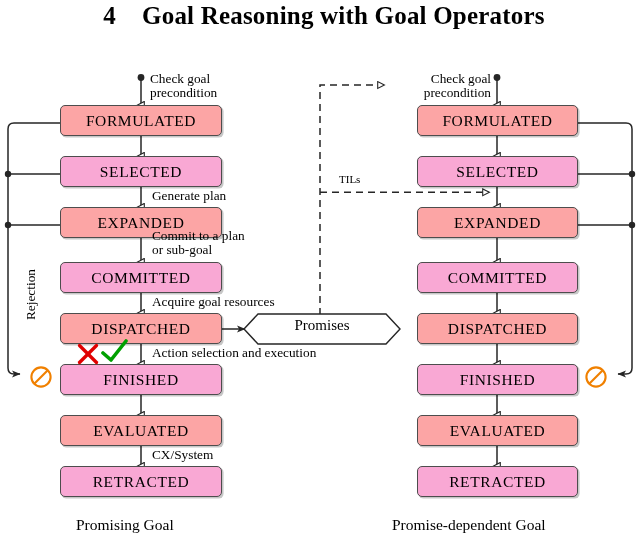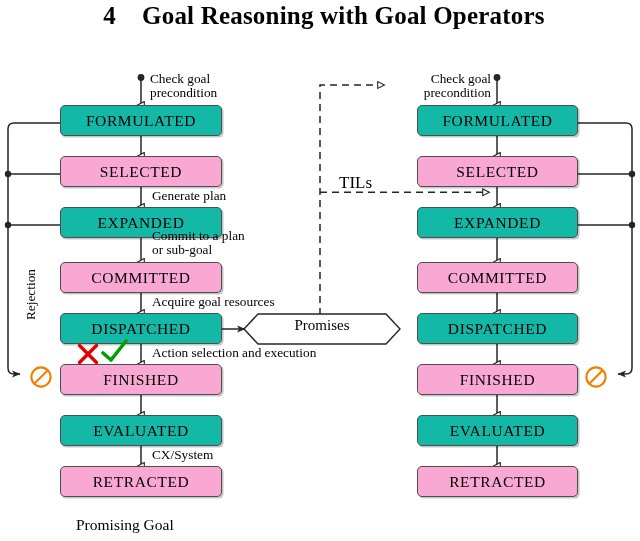--- a/index.html
+++ b/index.html
@@ -19,34 +19,34 @@
 
   .state-box{
     position:absolute;box-sizing:border-box;
     border:1.4px solid #4d4d4d;border-radius:5px;
     background:#f9a8d4;
     font-size:15.5px;letter-spacing:0.6px;
     display:flex;align-items:center;justify-content:center;
     box-shadow:1.6px 1.6px 0 rgba(0,0,0,0.22);
     white-space:nowrap;
   }
-  .state-box.shaded{background:#14b8a6;}
+  .state-box.shaded{background:#fca5a5;}
 
   .edge-label{
     position:absolute;font-size:13.3px;line-height:14.4px;
     white-space:nowrap;
   }
   .col-caption{
     position:absolute;font-size:15.5px;white-space:nowrap;
   }
   .rot-label{
     position:absolute;font-size:13.3px;white-space:nowrap;
     transform-origin:0 0;transform:rotate(-90deg);
   }
-  .tils-label{position:absolute;font-size:17px;white-space:nowrap;}
+  .tils-label{position:absolute;font-size:11px;white-space:nowrap;}
 
   .promises{
     position:absolute;box-sizing:border-box;
     font-size:15px;display:flex;align-items:center;justify-content:center;
     white-space:nowrap;
   }
 
   .ban-icon{position:absolute;}
   .mark-x{position:absolute;}
   .mark-check{position:absolute;}
@@ -264,14 +264,15 @@
 
   <svg class="mark-x" style="left:76px;top:287px;" width="24" height="24" viewBox="0 0 24 24">
     <line x1="3.5" y1="3.5" x2="20.5" y2="20.5" stroke="#e00000" stroke-width="3.3" stroke-linecap="round"></line>
     <line x1="20.5" y1="3.5" x2="3.5" y2="20.5" stroke="#e00000" stroke-width="3.3" stroke-linecap="round"></line>
   </svg>
   <svg class="mark-check" style="left:101px;top:284px;" width="28" height="26" viewBox="0 0 28 26">
     <path d="M2,14 L10,21 L25,2" fill="none" stroke="#00a000" stroke-width="3.6" stroke-linecap="round" stroke-linejoin="round"></path>
   </svg>
 
   <div class="col-caption" style="left:76px;top:461px;">Promising Goal</div>
+  <div class="col-caption" style="left:392px;top:461px;">Promise-dependent Goal</div>
 
 </div>
 
 </body></html>

